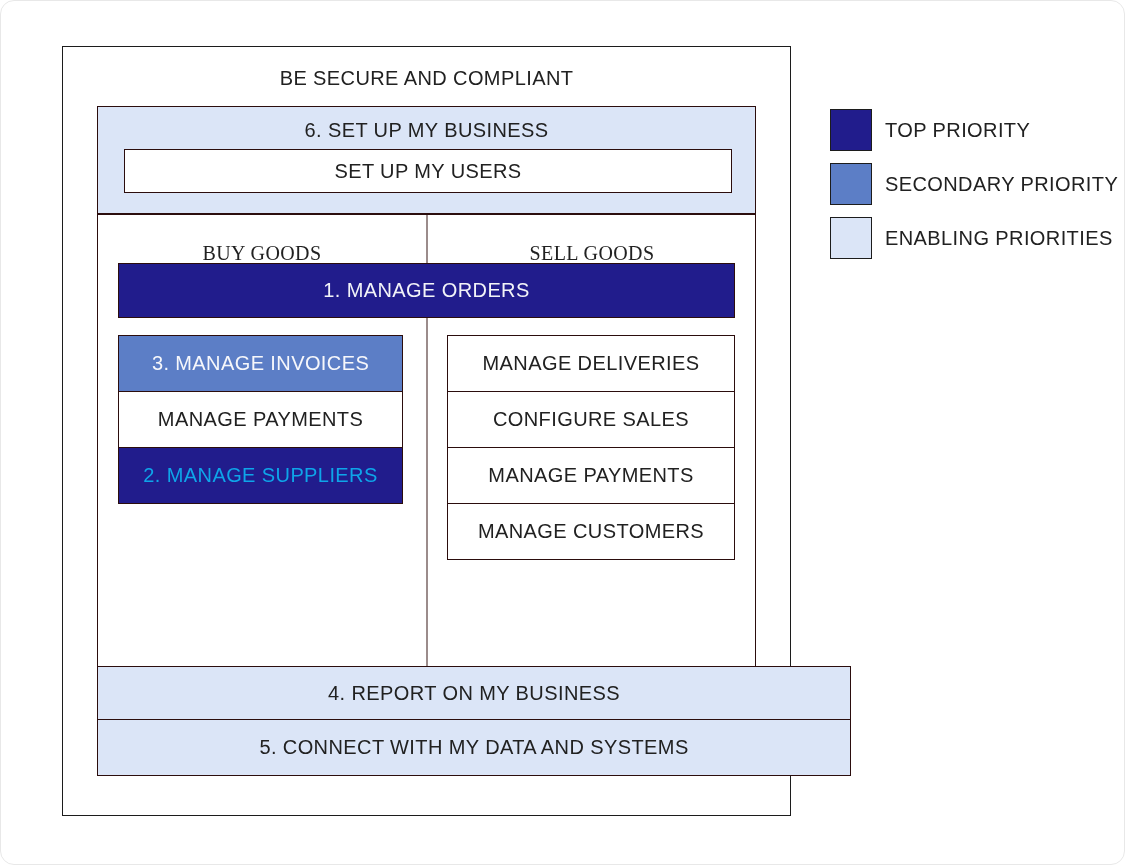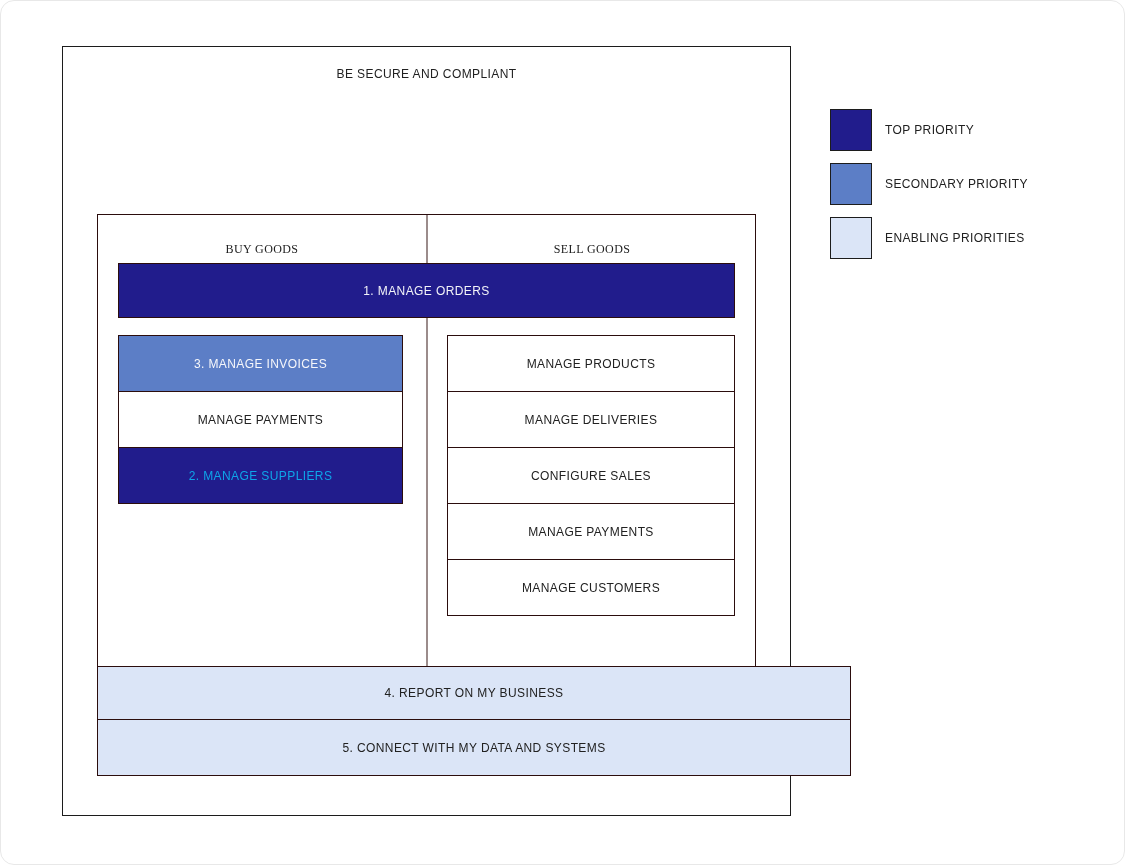--- a/index.html
+++ b/index.html
@@ -2,21 +2,21 @@
 <html style="--top_priority: #211c8c; --secondary_priority: #5c7ec6; --enabling_priority: #dbe5f7; --border_line: #2b0d0d; --divider_line: #9b8c8b; --text: #212121;"><head>
 <meta charset="utf-8">
 <style>
   html,body { margin:0; padding:0; background:#ffffff; }
   .screen {
     position:relative; width:1125px; height:865px; background:#ffffff;
     border:1px solid #e8e8e8; border-radius:14px; overflow:hidden; box-sizing:border-box;
     font-family:"Liberation Sans", sans-serif; color:#212121;
     -webkit-font-smoothing:antialiased;
   }
-  .txt { font-size:12px; letter-spacing:0.4px; }
+  .txt { font-size:20px; letter-spacing:0.4px; }
 
   
   .outer-box {
     position:absolute; left:61px; top:45px; width:729px; height:770px;
     border:1px solid #1c1c1c; box-sizing:border-box; background:#ffffff;
   }
   .outer-title { position:absolute; top:20px; left:0; right:0; text-align:center; }
 
   
   .box6 {
@@ -82,36 +82,41 @@
   .legend-label { white-space:nowrap; }
 </style>
 </head>
 <body>
 
 <div class="screen">
 
   <div class="outer-box">
     <div class="outer-title txt">BE SECURE AND COMPLIANT</div>
 
+    <div class="box6">
+      <div class="box6-title txt">6. SET UP MY BUSINESS</div>
+      <div class="users-box">
+        <span class="txt">SET UP MY USERS</span>
+      </div>
+    </div>
 
     <div class="middle-box">
       <div class="divider"></div>
       <div class="col-header left txt">BUY GOODS</div>
       <div class="col-header right txt">SELL GOODS</div>
 
       <div class="orders-bar txt">1. MANAGE ORDERS</div>
 
       <div class="left-stack">
         <div class="cap-box secondary txt">3. MANAGE INVOICES</div>
         <div class="cap-box txt">MANAGE PAYMENTS</div>
         <div class="cap-box top txt">2. MANAGE SUPPLIERS</div>
       </div>
 
       <div class="right-stack">
-        <div class="cap-box txt">MANAGE PRODUCTS</div>
         <div class="cap-box txt">MANAGE DELIVERIES</div>
         <div class="cap-box txt">CONFIGURE SALES</div>
         <div class="cap-box txt">MANAGE PAYMENTS</div>
         <div class="cap-box txt">MANAGE CUSTOMERS</div>
       </div>
     </div>
 
     <div class="bar bar4 txt">4. REPORT ON MY BUSINESS</div>
     <div class="bar bar5 txt">5. CONNECT WITH MY DATA AND SYSTEMS</div>
   </div>

